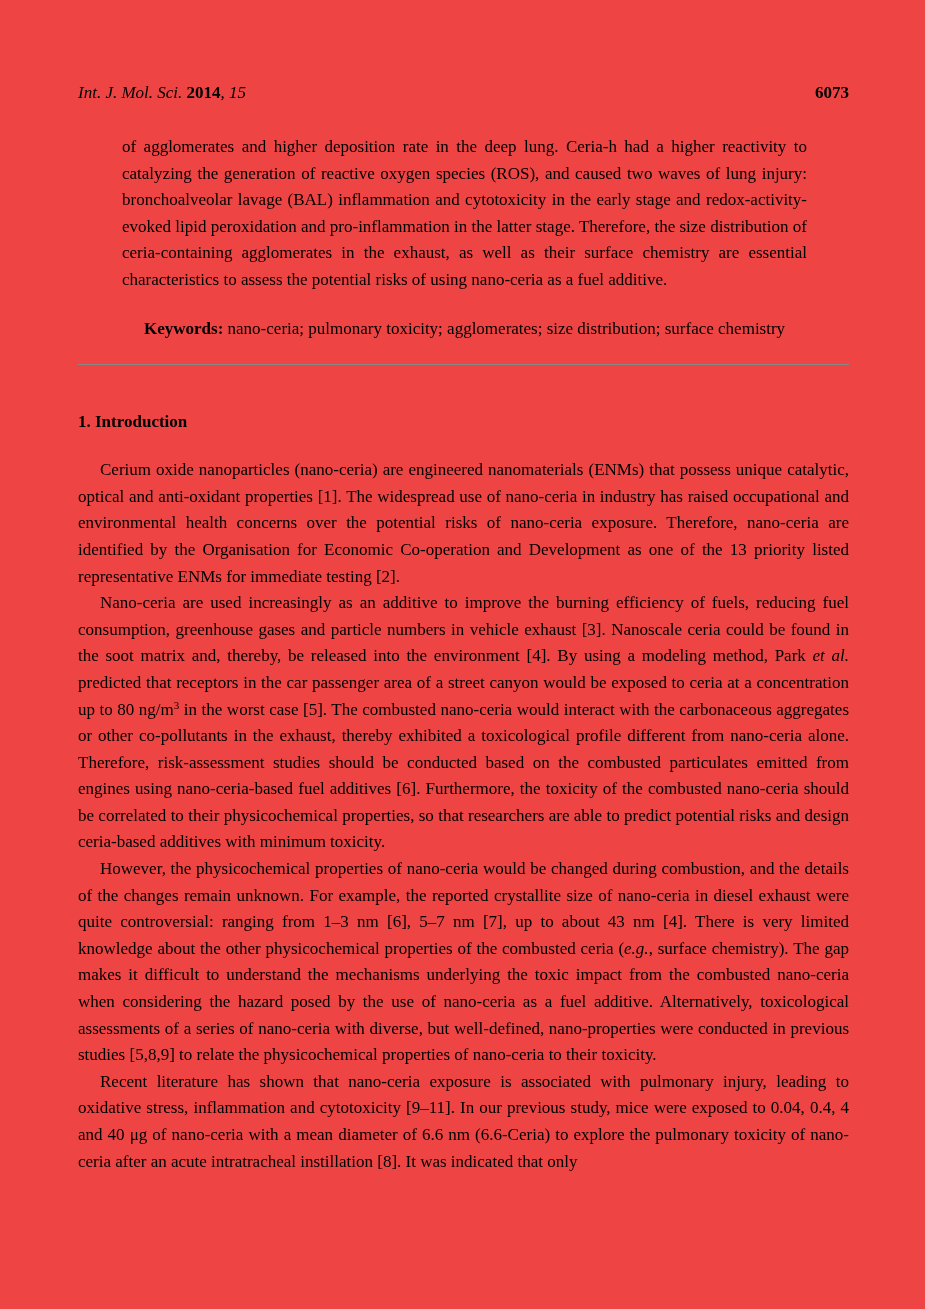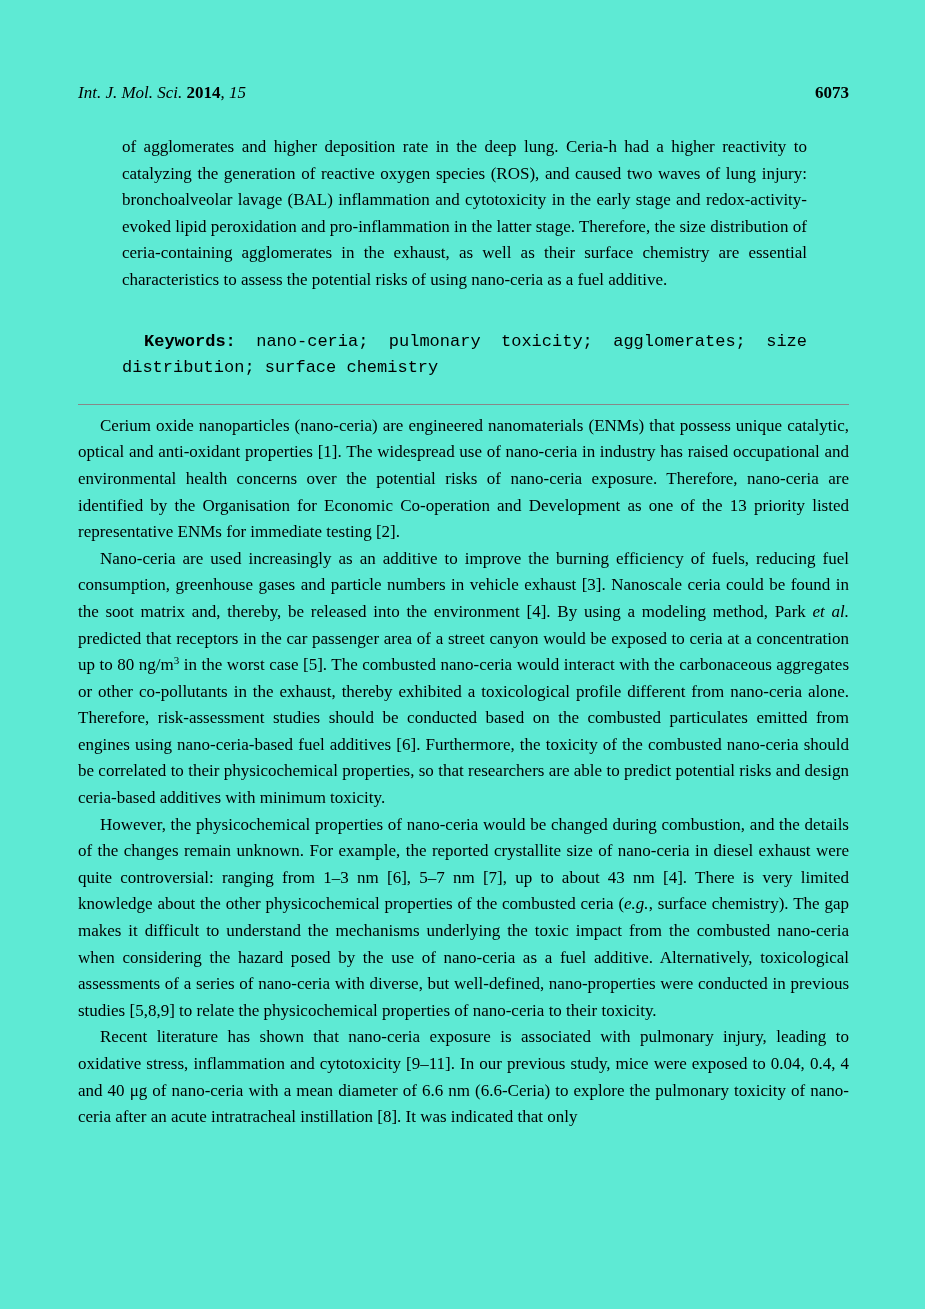--- a/index.html
+++ b/index.html
@@ -1,21 +1,21 @@
 <!DOCTYPE html>
 <html><head>
 <meta charset="utf-8">
 <style>
   * { margin: 0; padding: 0; box-sizing: border-box; }
   html, body { background: #ffffff; }
   .page {
     position: relative;
     width: 925px;
     height: 1309px;
-    background: #5eead4;
+    background: #ef4444;
     color: #000000;
     font-family: "Liberation Serif", "DejaVu Serif", serif;
     font-size: 17px;
     line-height: 26.6px;
     padding: 72px 76px 0 78px;
     overflow: hidden;
   }
   .page-header {
     display: flex;
     justify-content: space-between;
@@ -28,37 +28,36 @@
   sup.s {
     font-size: 11px;
     line-height: 0;
     vertical-align: 6px;
   }
   .abstract {
     margin: 31px 42px 0 44px;
     text-align: justify;
   }
   .keywords {
-    margin-top: 35px;
+    margin-top: 22px;
     text-indent: 22px;
     text-align: justify;
-    font-family: Liberation Mono, monospace;
   }
   .divider {
     border: 0;
     border-top: 1px solid #888888;
     margin: 22px 0 0 0;
   }
   .section-heading {
     font-size: 17px;
     font-weight: bold;
     margin-top: 46px;
     line-height: 22px;
   }
-  .paragraphs { margin-top: 8px; }
+  .paragraphs { margin-top: 24px; }
   .body-para {
     text-align: justify;
     text-indent: 22px;
   }
 </style>
 </head>
 <body>
 
 <div class="page">
 
@@ -68,20 +67,21 @@
   </header>
 
   <section class="abstract">
     <p class="abstract-body"><span>of agglomerates and higher deposition rate in the deep lung. Ceria-h had a higher reactivity to catalyzing the generation of reactive oxygen species (ROS), and caused two waves of lung injury: bronchoalveolar lavage (BAL) inflammation and cytotoxicity in the early stage and redox-activity-evoked lipid peroxidation and pro-inflammation in the latter stage. Therefore, the size distribution of ceria-containing agglomerates in the exhaust, as well as their surface chemistry are essential characteristics to assess the potential risks of using nano-ceria as a fuel additive.</span></p>
     <p class="keywords"><span class="b">Keywords: </span><span>nano-ceria; pulmonary toxicity; agglomerates; size distribution; surface chemistry</span></p>
   </section>
 
   <hr class="divider">
 
   <section class="introduction">
+    <h2 class="section-heading">1. Introduction</h2>
     <div class="paragraphs">
         <p class="body-para"><span>Cerium oxide nanoparticles (nano-ceria) are engineered nanomaterials (ENMs) that possess unique catalytic, optical and anti-oxidant properties [1]. The widespread use of nano-ceria in industry has raised occupational and environmental health concerns over the potential risks of nano-ceria exposure. Therefore, nano-ceria are identified by the Organisation for Economic Co-operation and Development as one of the 13 priority listed representative ENMs for immediate testing [2].</span></p>
         <p class="body-para"><span>Nano-ceria are used increasingly as an additive to improve the burning efficiency of fuels, reducing fuel consumption, greenhouse gases and particle numbers in vehicle exhaust [3]. Nanoscale ceria could be found in the soot matrix and, thereby, be released into the environment [4]. By using a modeling method, Park </span><span class="i">et al.</span><span> predicted that receptors in the car passenger area of a street canyon would be exposed to ceria at a concentration up to 80 ng/m</span><sup class="s">3</sup><span> in the worst case [5]. The combusted nano-ceria would interact with the carbonaceous aggregates or other co-pollutants in the exhaust, thereby exhibited a toxicological profile different from nano-ceria alone. Therefore, risk-assessment studies should be conducted based on the combusted particulates emitted from engines using nano-ceria-based fuel additives [6]. Furthermore, the toxicity of the combusted nano-ceria should be correlated to their physicochemical properties, so that researchers are able to predict potential risks and design ceria-based additives with minimum toxicity.</span></p>
         <p class="body-para"><span>However, the physicochemical properties of nano-ceria would be changed during combustion, and the details of the changes remain unknown. For example, the reported crystallite size of nano-ceria in diesel exhaust were quite controversial: ranging from 1–3 nm [6], 5–7 nm [7], up to about 43 nm [4]. There is very limited knowledge about the other physicochemical properties of the combusted ceria (</span><span class="i">e.g.</span><span>, surface chemistry). The gap makes it difficult to understand the mechanisms underlying the toxic impact from the combusted nano-ceria when considering the hazard posed by the use of nano-ceria as a fuel additive. Alternatively, toxicological assessments of a series of nano-ceria with diverse, but well-defined, nano-properties were conducted in previous studies [5,8,9] to relate the physicochemical properties of nano-ceria to their toxicity.</span></p>
         <p class="body-para"><span>Recent literature has shown that nano-ceria exposure is associated with pulmonary injury, leading to oxidative stress, inflammation and cytotoxicity [9–11]. In our previous study, mice were exposed to 0.04, 0.4, 4 and 40 μg of nano-ceria with a mean diameter of 6.6 nm (6.6-Ceria) to explore the pulmonary toxicity of nano-ceria after an acute intratracheal instillation [8]. It was indicated that only</span></p>
       </div>
   </section>
 
 </div>
 

